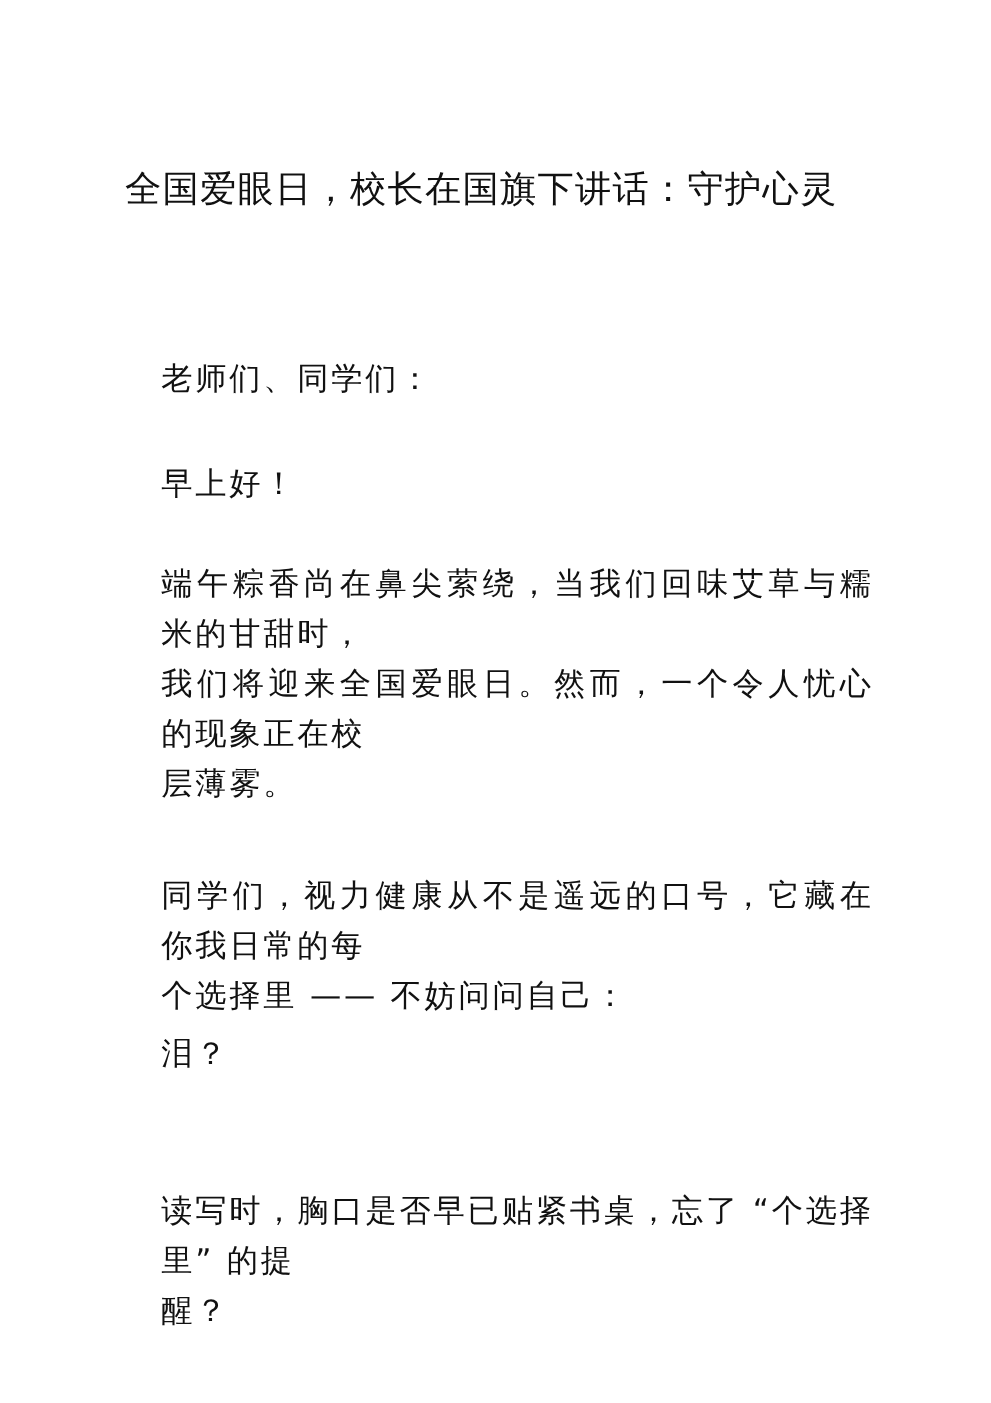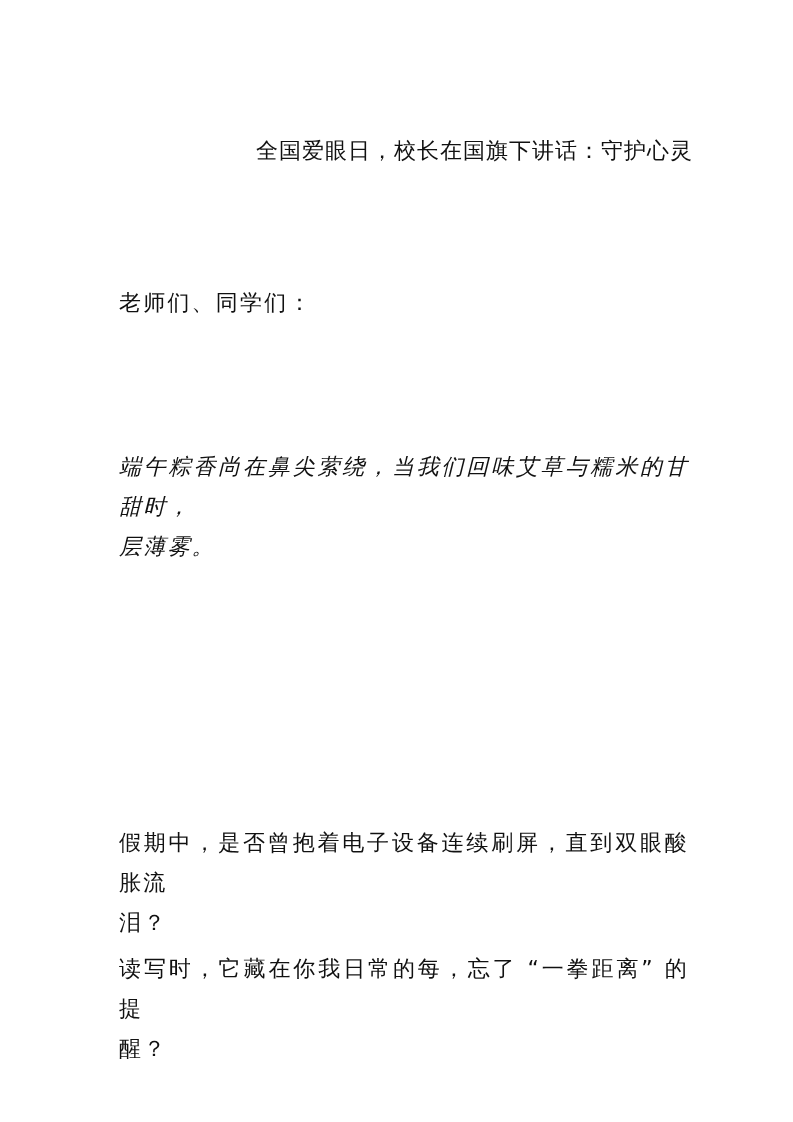--- a/index.html
+++ b/index.html
@@ -20,61 +20,68 @@
       left: 0; top: 0;
       width: 793px;
       height: 1122px;
       background: #ffffff;
     }
     .title {
       position: absolute;
       left: 100px;
       top: 122px;
       width: 593px;
-      text-align: right;
-      font-size: 22px;
+      text-align: left;
+      font-size: 29px;
       line-height: 58px;
       letter-spacing: 1px;
       font-weight: normal;
       margin: 0;
     }
     .p {
       position: absolute;
-      left: 119px;
+      left: 129px;
       width: 570px;
-      font-size: 22px;
+      font-size: 25px;
       line-height: 40px;
       letter-spacing: 2.2px;
       margin: 0;
       text-align: justify;
     }
   </style>
 </head>
 <body>
 
 <div class="page">
 
   <h1 class="title">
     <div>全国爱眼日，校长在国旗下讲话：守护心灵</div>
   </h1>
 
   <div class="p" style="top:283px;">
     <div>老师们、同学们：</div>
   </div>
 
+  <div class="p" style="top:367px;">
+    <div>早上好！</div>
+  </div>
 
-  <div class="p" style="top:447px;font-style:italic;">
+  <div class="p" style="top:447px;">
     <div>端午粽香尚在鼻尖萦绕，当我们回味艾草与糯米的甘甜时，</div>
+    <div>我们将迎来全国爱眼日。然而，一个令人忧心的现象正在校</div>
     <div>层薄雾。</div>
   </div>
 
+  <div class="p" style="top:697px;">
+    <div>同学们，视力健康从不是遥远的口号，它藏在你我日常的每</div>
+    <div>个选择里 —— 不妨问问自己：</div>
+  </div>
 
   <div class="p" style="top:823px;">
-    <div>假期中，是否曾抱着电子设备连续刷屏，直到双眼酸胀流</div>
     <div>泪？</div>
   </div>
 
   <div class="p" style="top:949px;">
-    <div>读写时，它藏在你我日常的每，忘了 “一拳距离” 的提</div>
+    <div>读写时，胸口是否早已贴紧书桌，忘了 “个选择里” 的提</div>
     <div>醒？</div>
   </div>
 
 </div>
 
 </body></html>

